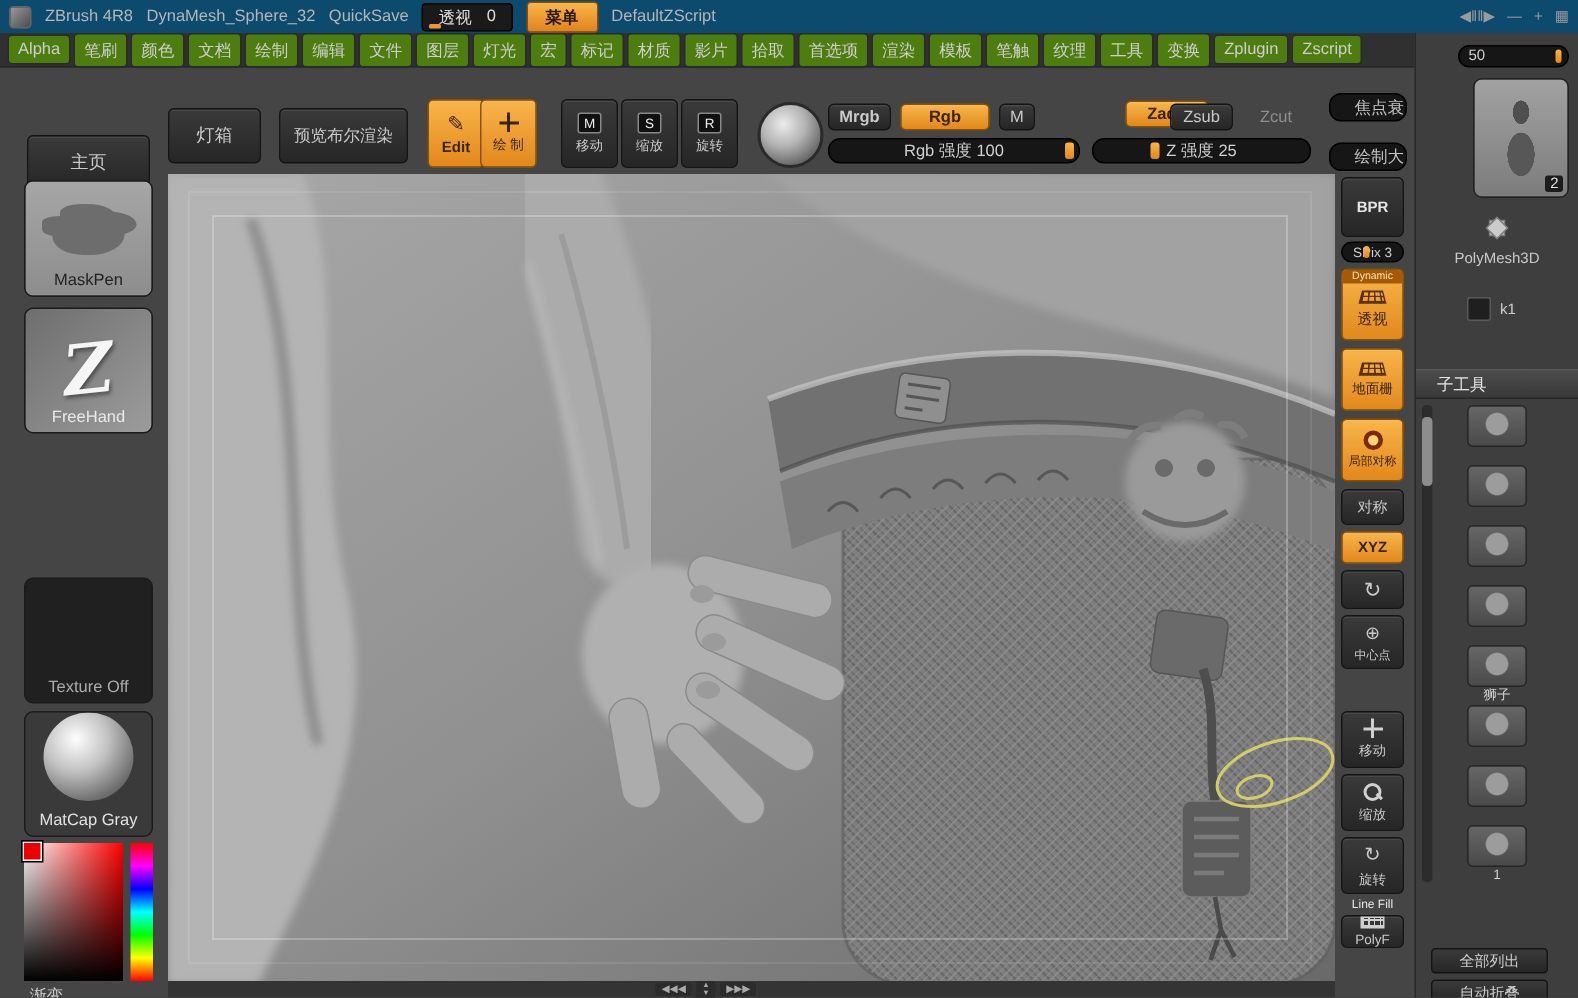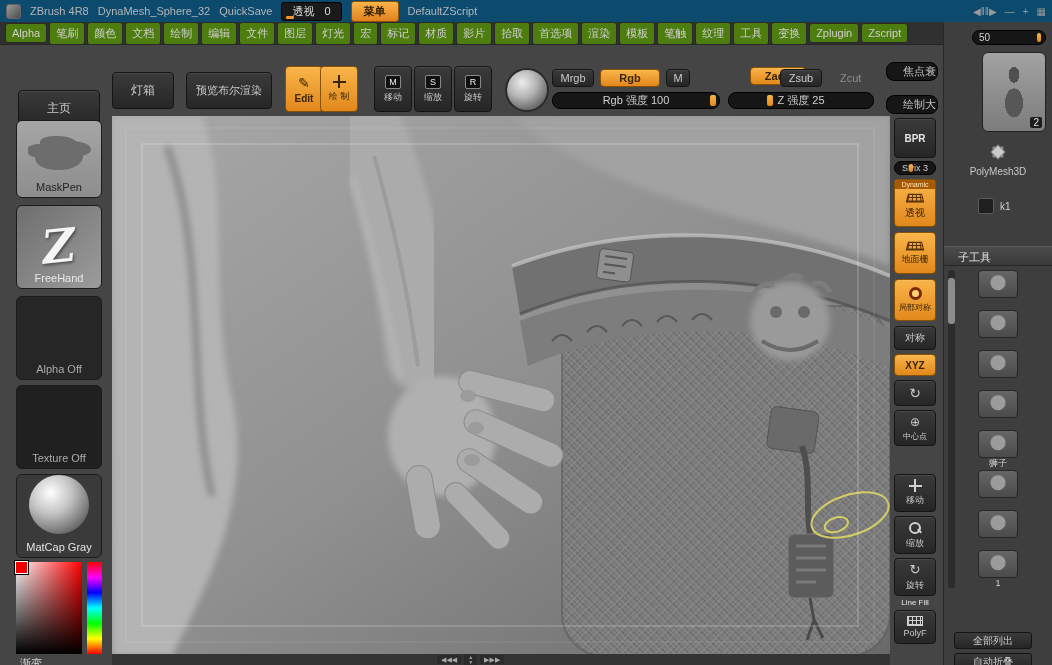--- a/index.html
+++ b/index.html
@@ -205,21 +205,21 @@
     <span style="font-size:9px;">缩放</span>
   </div>
   <div class="btn col" style="left:454px;top:66px;width:38px;height:46px;">
     <span class="keybox">R</span>
     <span style="font-size:9px;">旋转</span>
   </div>
 
   <div style="position:absolute;left:505px;top:68px;width:44px;height:44px;border-radius:50%;border:2px solid #2a2a2a;
     background:radial-gradient(circle at 38% 32%, #ececec, #b3b3b3 40%, #636363 78%, #3c3c3c);"></div>
 
-  <div class="btn" style="left:552px;top:69px;width:42px;height:18px;font-size:11px;">Mrgb</div>
+  <div class="btn" style="left:552px;top:69px;width:42px;height:18px;font-size:11px;font-weight:bold;">Mrgb</div>
   <div class="btn orange" style="left:600px;top:69px;width:60px;height:18px;font-size:11px;font-weight:bold;">Rgb</div>
   <div class="btn" style="left:666px;top:69px;width:24px;height:18px;font-size:11px;">M</div>
   <div class="btn orange" style="left:718px;top:67px;width:56px;height:18px;font-size:11px;font-weight:bold;margin-left:32px;">Zadd</div>
   <div class="btn" style="left:780px;top:69px;width:42px;height:18px;font-size:11px;">Zsub</div>
   <span style="position:absolute;left:840px;top:72px;color:#8e8e8e;font-size:11px;">Zcut</span>
 
   <div class="slider" style="left:552px;top:92px;width:168px;height:17px;">
     <span>Rgb 强度 100</span>
     <i class="notch" style="right:3px;"></i>
   </div>
@@ -231,23 +231,20 @@
   <span class="mini-pill" style="left:886px;top:62px;width:52px;">焦点衰</span>
   <span class="mini-pill" style="left:886px;top:95px;width:52px;">绘制大</span>
 
   <div class="tile" style="top:120px;height:78px;background:linear-gradient(#a6a6a6,#8d8d8d);">
     <span class="blob"></span>
     <span class="tlabel" style="color:#222;">MaskPen</span>
   </div>
   <div class="tile" style="top:205px;height:84px;background:linear-gradient(135deg,#6e6e6e,#9c9c9c);">
     <span class="zglyph">Z</span>
     <span class="tlabel" style="color:#e9e9e9;">FreeHand</span>
-  </div>
-  <div class="tile" style="top:296px;height:84px;background:#262626;">
-    <span class="tlabel" style="color:#ababab;">Alpha Off</span>
   </div>
   <div class="tile" style="top:385px;height:84px;background:#202020;">
     <span class="tlabel" style="color:#ababab;">Texture Off</span>
   </div>
   <div class="tile" style="top:474px;height:84px;background:#3a3a3a;">
     <span class="sphere"></span>
     <span class="tlabel" style="color:#e3e3e3;">MatCap Gray</span>
   </div>
   <div style="position:absolute;left:16px;top:562px;width:86px;height:92px;">
     <span class="sv-square"></span>
@@ -380,21 +377,21 @@
   </div>
   <div class="btn col" style="left:894px;top:516px;width:42px;height:38px;">
     <span class="mag-ico" style="color:#d0d0d0;"></span>
     <span style="font-size:9px;">缩放</span>
   </div>
   <div class="btn col" style="left:894px;top:558px;width:42px;height:38px;">
     <span style="font-size:13px;">↻</span>
     <span style="font-size:9px;">旋转</span>
   </div>
   <span class="rs-label" style="top:598px;">Line Fill</span>
-  <div class="btn col" style="left:894px;top:610px;width:42px;height:34px;">
+  <div class="btn col" style="left:894px;top:610px;width:42px;height:22px;">
     <span class="grid-ico" style="color:#cfcfcf;transform:none;height:10px;"></span>
     <span style="font-size:9px;">PolyF</span>
   </div>
 
   <div class="panel">
     <div class="slider" style="left:28px;top:8px;width:74px;height:15px;justify-content:flex-start;padding-left:6px;font-size:10px;">
       <span>50</span>
       <i class="notch" style="right:4px;width:4px;"></i>
     </div>
     <div class="tool-tile">

